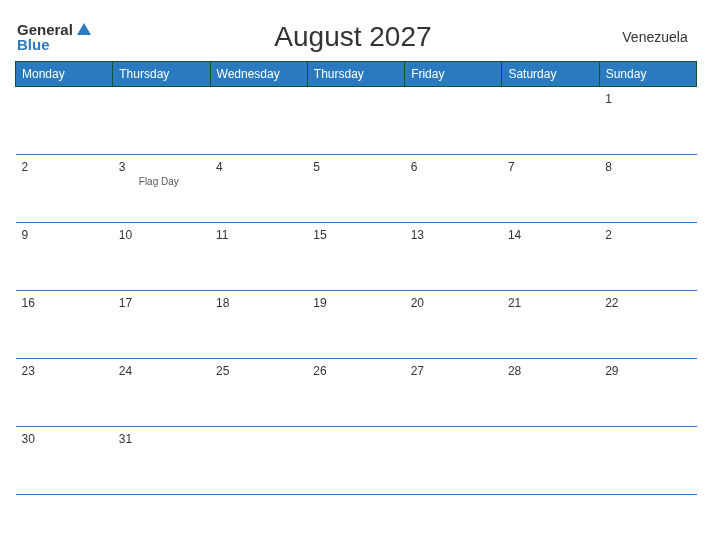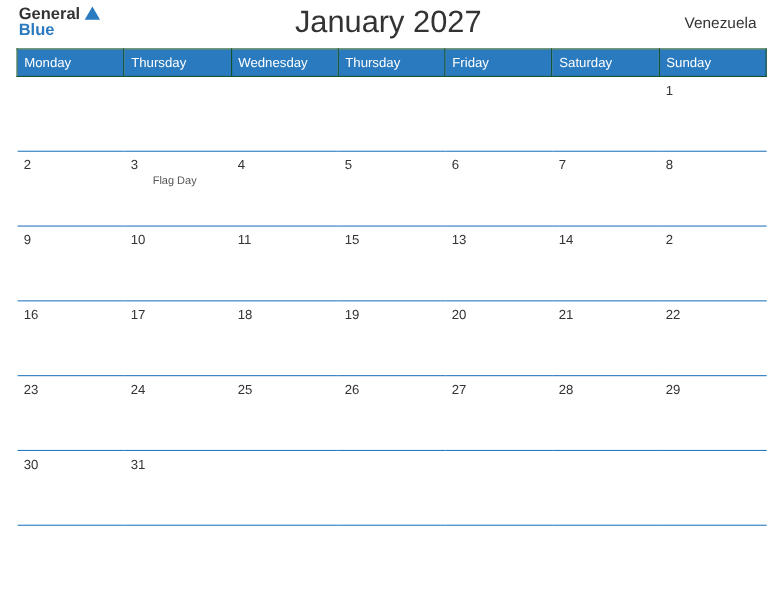--- a/index.html
+++ b/index.html
@@ -6,21 +6,21 @@
     body {
       background: #fff;
       font-family: Arial, sans-serif;
       width: 712px;
       height: 550px;
       overflow: hidden;
     }
     .calendar-wrapper {
       width: 712px;
       height: 405px;
-      padding: 4px 15px;
+      padding: 21px 15px;
       display: flex;
       flex-direction: column;
     }
     .header {
       display: flex;
       align-items: center;
       justify-content: space-between;
       margin-bottom: 8px;
       padding: 0 2px;
     }
@@ -116,21 +116,21 @@
 
 <div class="calendar-wrapper">
   <div class="header">
     <div class="logo">
       <div class="logo-row">
         <span class="logo-general">General</span>
         <div class="logo-triangle"></div>
       </div>
       <span class="logo-blue">Blue</span>
     </div>
-    <h1 class="month-title">January 2027</h1>
+    <h1 class="month-title">August 2027</h1>
     <div class="country-label">Venezuela</div>
   </div>
 
   <table class="calendar-table">
     <thead>
       <tr>
           <th>Monday</th>
           <th>Thursday</th>
           <th>Wednesday</th>
           <th>Thursday</th>

